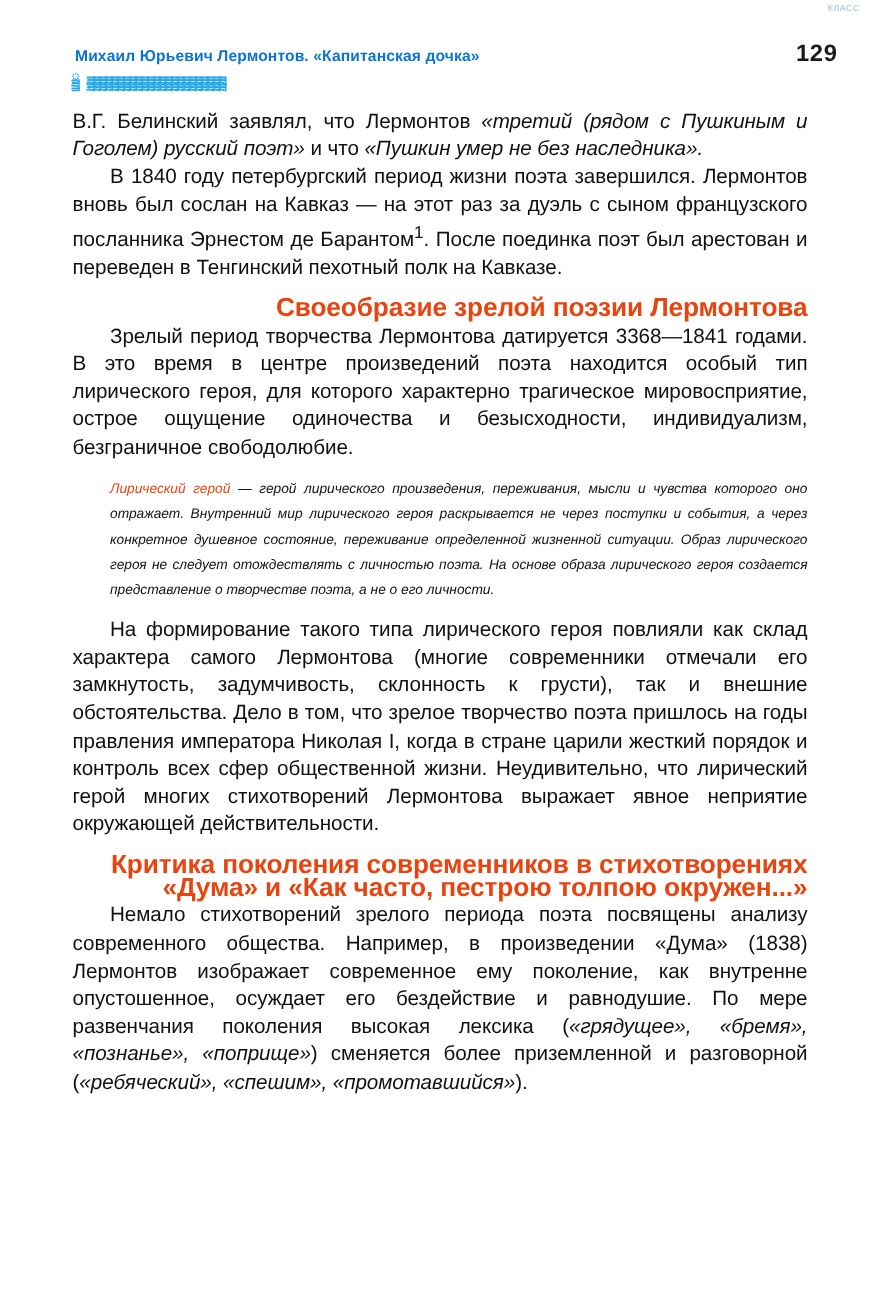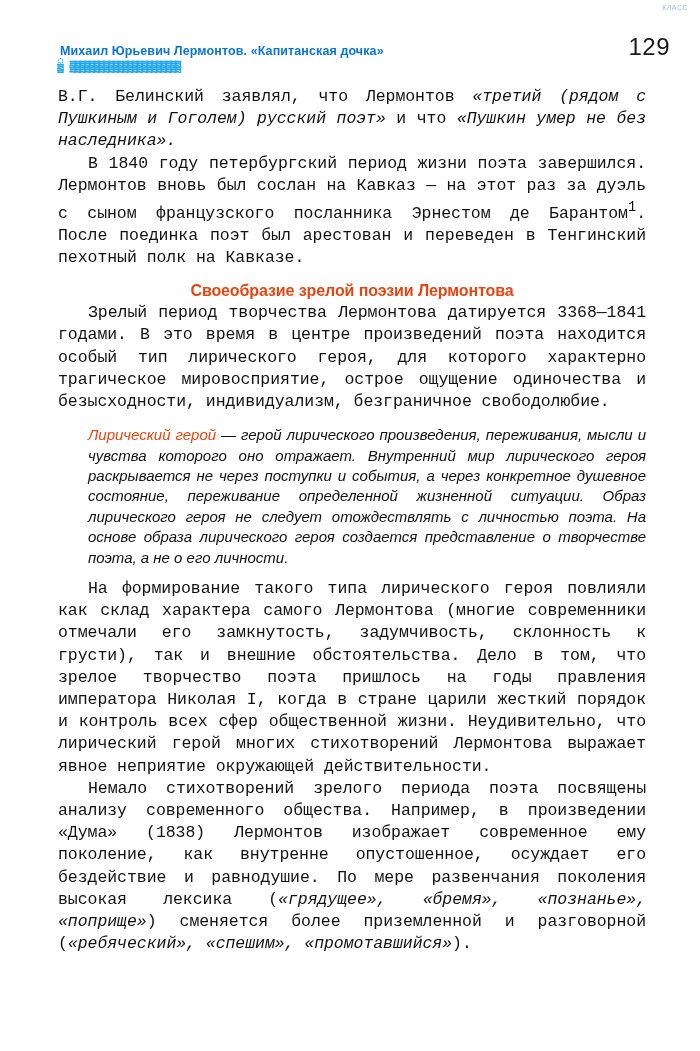--- a/index.html
+++ b/index.html
@@ -42,22 +42,22 @@
     justify-content: space-between;
   }
   .running-head-title {
     font-size: 12.5px;
     font-weight: bold;
     color: #0a74d4;
     letter-spacing: 0.1px;
     white-space: nowrap;
   }
   .page-number {
-    font-size: 24px;
-    font-weight: normal;
+    font-size: 19px;
+    font-weight: bold;
     color: #1a1a1a;
     letter-spacing: 0.5px;
   }
 
   
   .ornament {
     position: absolute;
     left: 57px;
     top: 57px;
     width: 588px;
@@ -82,43 +82,42 @@
     width: 588px;
   }
   p.body {
     margin: 0;
     font-size: 16.5px;
     line-height: 22.2px;
     text-align: justify;
     text-indent: 30px;
     letter-spacing: -0.05px;
     color: #111111;
-    font-family: Liberation Mono, monospace;
   }
   p.body.no-indent { text-indent: 0; }
   p.body + p.body { margin-top: 0px; }
 
   .ital { font-style: italic; }
 
   h2.section-head {
     margin: 12px 0 2px 0;
-    font-size: 16px;
+    font-size: 21px;
     line-height: 19px;
     font-weight: bold;
     color: #e8440f;
-    text-align: center;
+    text-align: right;
     letter-spacing: -0.1px;
   }
   h2.section-head.two-line { margin-bottom: 1px; }
 
   
   .definition {
     margin: 12px 0 10px 0;
     padding-left: 30px;
-    font-size: 15px;
+    font-size: 11px;
     line-height: 20.4px;
     font-style: italic;
     text-align: justify;
     color: #111111;
   }
   .definition .term {
     color: #e8440f;
     font-style: italic;
     font-weight: normal;
   }
@@ -169,19 +168,23 @@
     <p class="body"><span>В 1840 году петербургский период жизни поэта завершился. Лермонтов вновь был сослан на Кавказ — на этот раз за дуэль с сыном французского посланника Эрнестом де Барантом</span><sup>1</sup><span>. После поединка поэт был арестован и переведен в Тенгинский пехотный полк на Кавказе.</span></p>
 
     <h2 class="section-head">Своеобразие зрелой поэзии Лермонтова</h2>
 
     <p class="body">Зрелый период творчества Лермонтова датируется 3368—1841 годами. В это время в центре произведений поэта находится особый тип лирического героя, для которого характерно трагическое мировосприятие, острое ощущение одиночества и безысходности, индивидуализм, безграничное свободолюбие.</p>
 
     <div class="definition"><span class="term">Лирический герой</span><span> — герой лирического произведения, переживания, мысли и чувства которого оно отражает. Внутренний мир лирического героя раскрывается не через поступки и события, а через конкретное душевное состояние, переживание определенной жизненной ситуации. Образ лирического героя не следует отождествлять с личностью поэта. На основе образа лирического героя создается представление о творчестве поэта, а не о его личности.</span></div>
 
     <p class="body">На формирование такого типа лирического героя повлияли как склад характера самого Лермонтова (многие современники отмечали его замкнутость, задумчивость, склонность к грусти), так и внешние обстоятельства. Дело в том, что зрелое творчество поэта пришлось на годы правления императора Николая I, когда в стране царили жесткий порядок и контроль всех сфер общественной жизни. Неудивительно, что лирический герой многих стихотворений Лермонтова выражает явное неприятие окружающей действительности.</p>
 
+    <h2 class="section-head two-line">
+      <span>Критика поколения современников в стихотворениях</span><br>
+      <span>«Дума» и «Как часто, пестрою толпою окружен...»</span>
+    </h2>
 
     <p class="body"><span>Немало стихотворений зрелого периода поэта посвящены анализу современного общества. Например, в произведении «Дума» (1838) Лермонтов изображает современное ему поколение, как внутренне опустошенное, осуждает его бездействие и равнодушие. По мере развенчания поколения высокая лексика (</span><span class="ital">«грядущее», «бремя», «познанье», «поприще»</span><span>) сменяется более приземленной и разговорной (</span><span class="ital">«ребяческий», «спешим», «промотавшийся»</span><span>).</span></p>
 
   </div>
 
 
 </div>
 
 </body></html>

